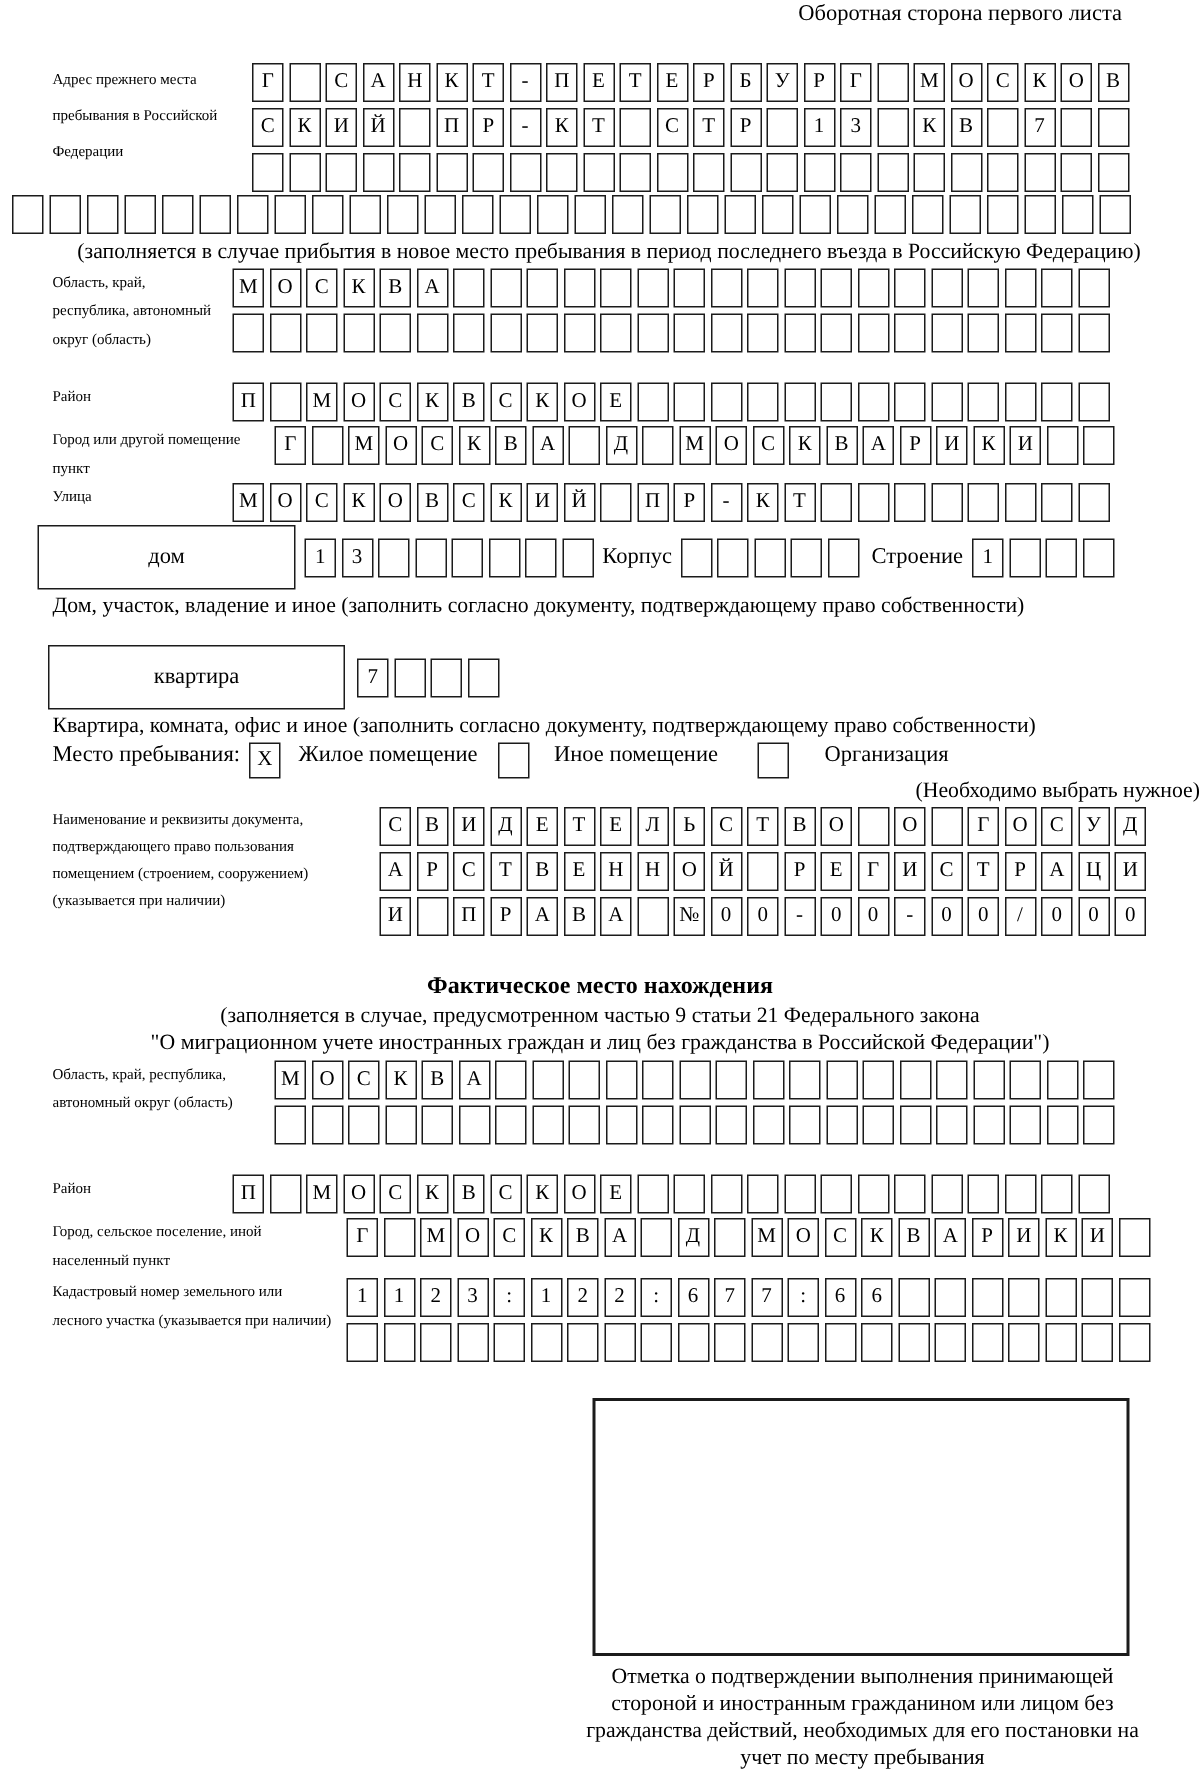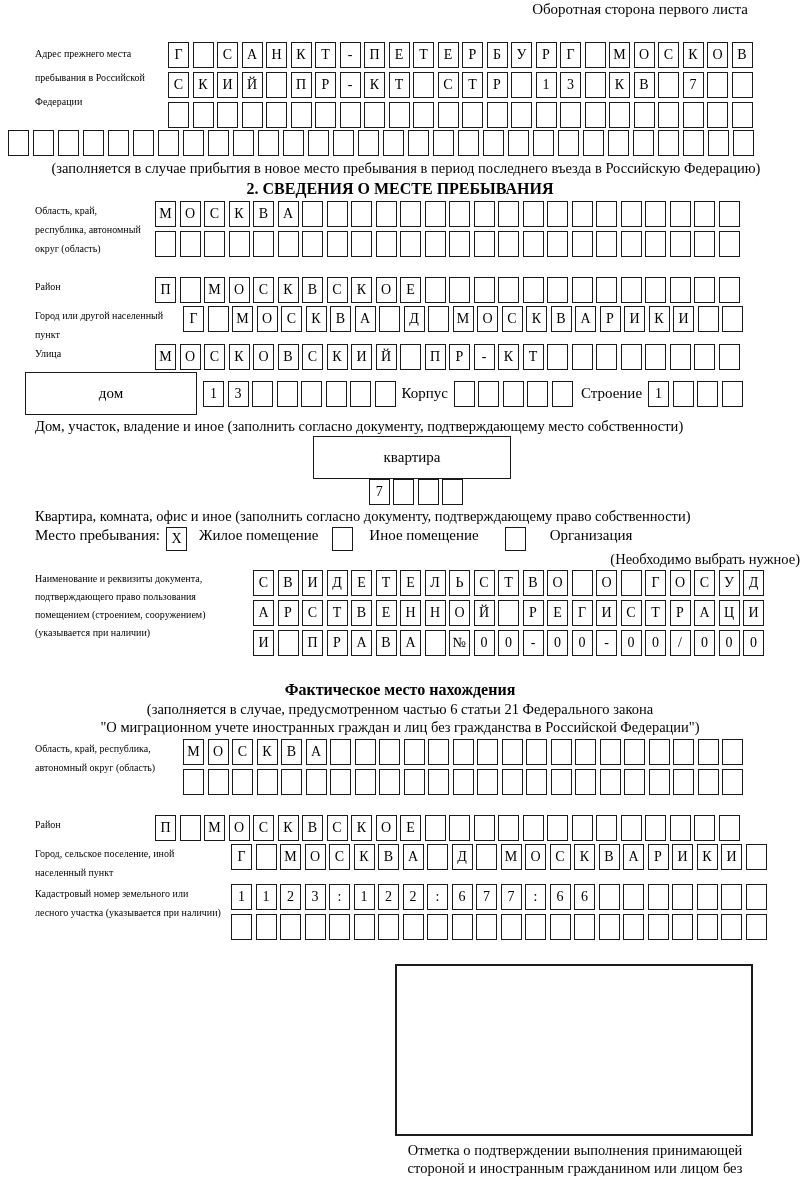--- a/index.html
+++ b/index.html
@@ -38,21 +38,21 @@
   .city-field{margin-top:3px;min-height:38px;}
   .street-field{margin-top:0;}
 
   .houserow{display:flex;align-items:center;margin:2px 0 0 25px;}
   .wbox{flex:none;height:43px;box-sizing:border-box;border:1.6px solid #1b1b1b;
         display:flex;align-items:center;justify-content:center;font-size:15px;}
   .wbox.house{width:172px;margin-right:6px;}
   .wbox.apt{width:198px;margin-right:8px;}
   .inline-label{font-size:15px;margin:0 6px;white-space:nowrap;}
   .inline-label.str{margin-left:8px;}
-  .aptrow{display:flex;align-items:center;margin:1px 0 0 32px;flex-direction:column;}
+  .aptrow{display:flex;align-items:center;margin:17px 0 0 32px;}
 
   .stay{display:flex;margin:2px 0 0 35px;font-size:15px;}
   .stay .cell{height:24px;}
   .stay .t0{white-space:nowrap;}
   .stay .b1{margin-left:6px;}
   .stay .t1{margin-left:12px;white-space:nowrap;}
   .stay .b2{margin-left:14px;}
   .stay .t2{margin-left:16px;white-space:nowrap;}
   .stay .b3{margin-left:26px;}
   .stay .t3{margin-left:24px;white-space:nowrap;}
@@ -189,21 +189,20 @@
         <span class="cell"></span>
         <span class="cell"></span>
         <span class="cell"></span>
         <span class="cell"></span>
         <span class="cell"></span>
         <span class="cell"></span>
       </div>
   </div>
   <div class="caption">(заполняется в случае прибытия в новое место пребывания в период последнего въезда в Российскую Федерацию)</div>
 
-  <div class="sec-title">2. СВЕДЕНИЯ О МЕСТЕ ПРЕБЫВАНИЯ</div>
 
   <div class="field region-field">
     <div class="flabel lab112">Область, край, республика, автономный округ (область)</div>
     <div class="rows">
       <div class="cells">
           <span class="cell">М</span>
           <span class="cell">О</span>
           <span class="cell">С</span>
           <span class="cell">К</span>
           <span class="cell">В</span>
@@ -280,21 +279,21 @@
         <span class="cell"></span>
         <span class="cell"></span>
         <span class="cell"></span>
         <span class="cell"></span>
         <span class="cell"></span>
         <span class="cell"></span>
       </div>
   </div>
 
   <div class="field city-field">
-    <div class="flabel lab140">Город или другой населенный пункт</div>
+    <div class="flabel lab140">Город или другой помещение пункт</div>
     <div class="cells">
         <span class="cell">Г</span>
         <span class="cell"></span>
         <span class="cell">М</span>
         <span class="cell">О</span>
         <span class="cell">С</span>
         <span class="cell">К</span>
         <span class="cell">В</span>
         <span class="cell">А</span>
         <span class="cell"></span>
@@ -366,21 +365,21 @@
         <span class="cell"></span>
       </div>
     <span class="inline-label str">Строение</span>
     <div class="cells">
         <span class="cell">1</span>
         <span class="cell"></span>
         <span class="cell"></span>
         <span class="cell"></span>
       </div>
   </div>
-  <div class="caption-left">Дом, участок, владение и иное (заполнить согласно документу, подтверждающему место собственности)</div>
+  <div class="caption-left">Дом, участок, владение и иное (заполнить согласно документу, подтверждающему право собственности)</div>
 
   <div class="aptrow">
     <div class="wbox apt">квартира</div>
     <div class="cells">
         <span class="cell">7</span>
         <span class="cell"></span>
         <span class="cell"></span>
         <span class="cell"></span>
       </div>
   </div>
@@ -466,21 +465,21 @@
           <span class="cell">0</span>
           <span class="cell">/</span>
           <span class="cell">0</span>
           <span class="cell">0</span>
           <span class="cell">0</span>
         </div>
     </div>
   </div>
 
   <div class="fact-title">Фактическое место нахождения</div>
-  <div class="fact-sub">(заполняется в случае, предусмотренном частью 6 статьи 21 Федерального закона</div>
+  <div class="fact-sub">(заполняется в случае, предусмотренном частью 9 статьи 21 Федерального закона</div>
   <div class="fact-sub">"О миграционном учете иностранных граждан и лиц без гражданства в Российской Федерации")</div>
 
   <div class="field fact-region">
     <div class="flabel lab140">Область, край, республика, автономный округ (область)</div>
     <div class="rows">
       <div class="cells">
           <span class="cell">М</span>
           <span class="cell">О</span>
           <span class="cell">С</span>
           <span class="cell">К</span>

